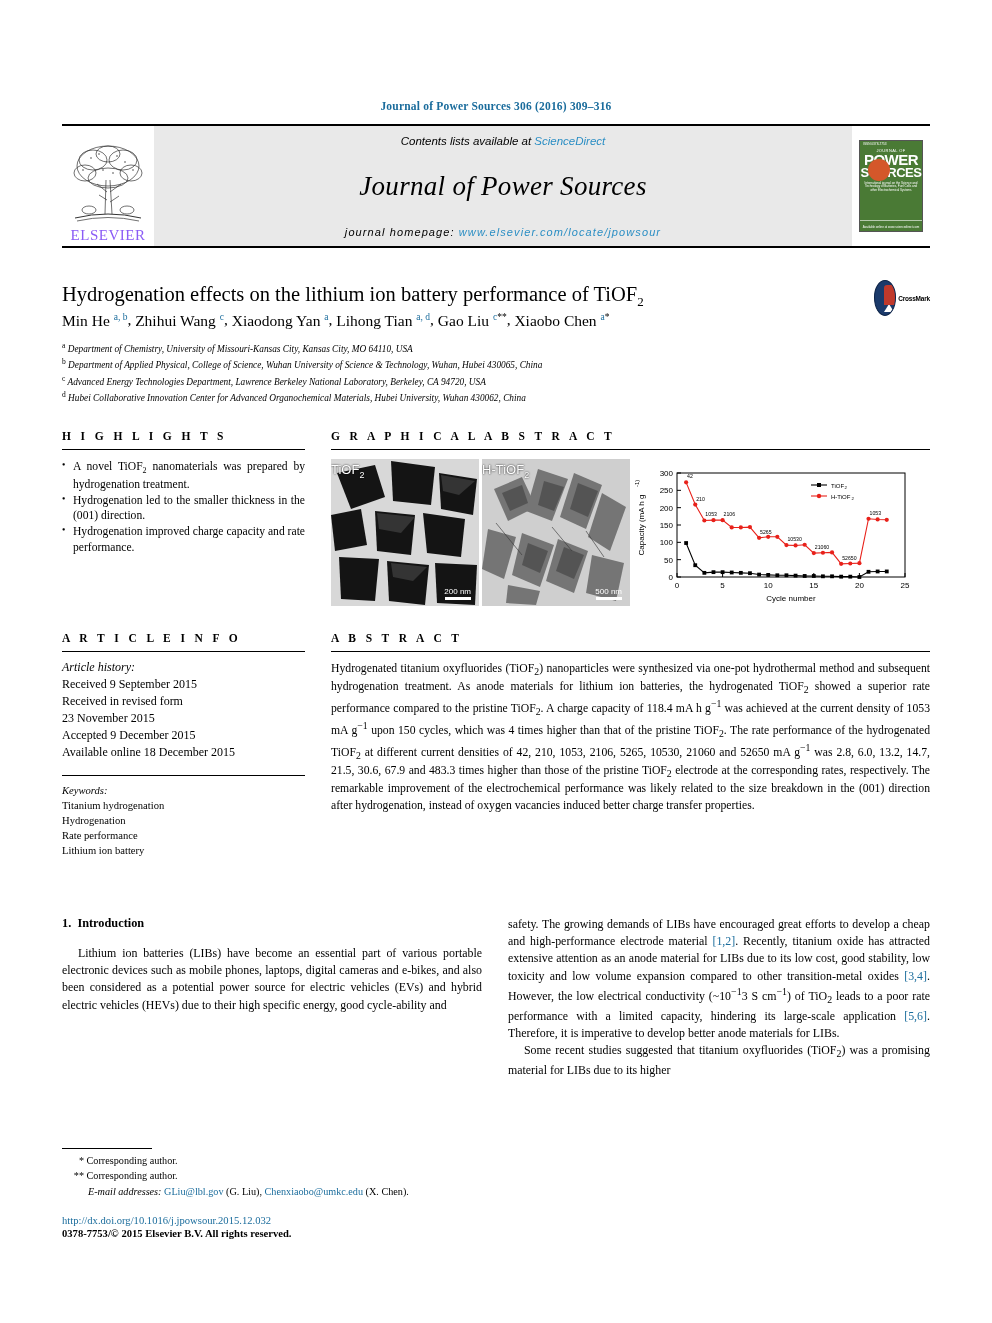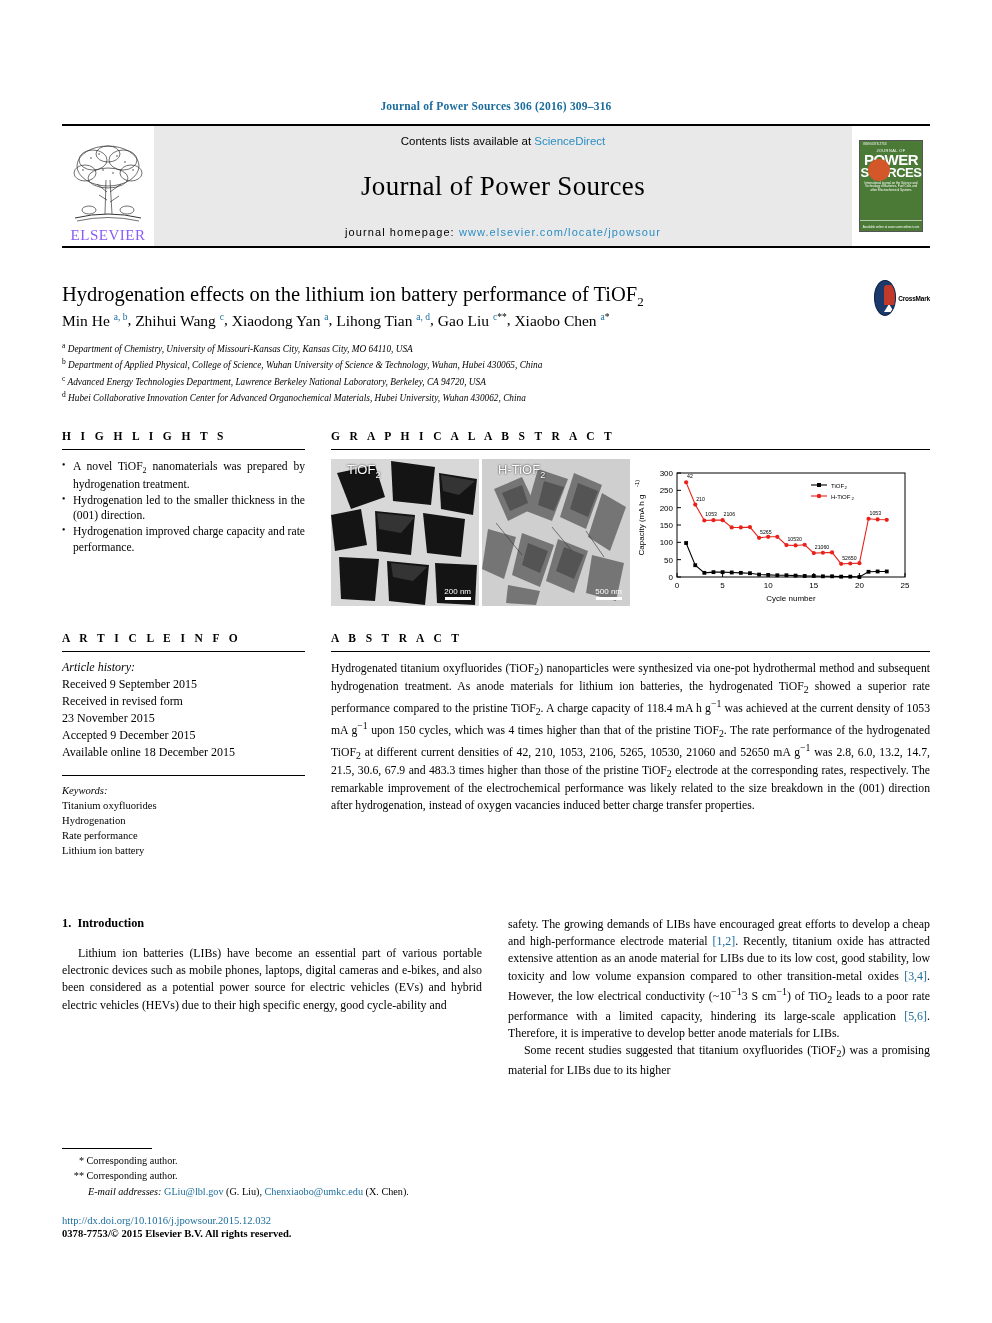--- a/index.html
+++ b/index.html
@@ -47,20 +47,21 @@
     font-family:"Liberation Serif",serif;
     font-size:15px;letter-spacing:.5px;
     color:#8b5cf6;font-weight:normal;
     margin-top:-1px;
   }
   .masthead-center{
     flex:1 1 auto;background:#e9e9e9;
     display:flex;flex-direction:column;
     align-items:center;justify-content:space-between;
     padding:9px 0 8px 0;
+    font-style:italic;
   }
   .contents-line{font-size:11.5px;font-family:"Liberation Sans",sans-serif;}
   .contents-line .sd{color:#2b8ec4;}
   .journal-name{
     font-size:27px;
     font-family:"Liberation Serif",serif;
     letter-spacing:.3px;
   }
   .homepage{
     font-size:11px;font-family:"Liberation Sans",sans-serif;
@@ -159,21 +160,21 @@
   }
   .hl-list sub{font-size:8px;}
 
   
   .ga-figure{margin-top:9px;display:flex;gap:3px;height:147px;}
   .tem{
     position:relative;width:148px;flex:0 0 148px;overflow:hidden;
     background:#cfcfcf;
   }
   .tem-label{
-    position:absolute;left:16px;top:3px;color:#fff;font-size:13px;
+    position:absolute;left:0;top:3px;color:#fff;font-size:13px;
     font-family:"Liberation Sans",sans-serif;z-index:4;
     text-shadow:0 0 2px #000;
   }
   .tem-label sub{font-size:9px;}
   .scalebar{
     position:absolute;right:8px;bottom:6px;color:#fff;font-size:8px;z-index:4;
     font-family:"Liberation Sans",sans-serif;text-align:center;
   }
   .scalebar .bar{display:block;height:3px;background:#fff;margin:1px auto 0;width:26px;}
   .chartbox{
@@ -460,21 +461,21 @@
             <div>Received in revised form</div>
             <div>23 November 2015</div>
             <div>Accepted 9 December 2015</div>
             <div>Available online 18 December 2015</div>
           </div>
       </div>
       <div class="rule thin" style="margin-top:14px;"></div>
       <div style="font-size:10.6px;line-height:1.42;margin-top:7px;">
         <div style="font-style:italic;">Keywords:</div>
         <div id="keywords-list">
-            <div>Titanium oxyfluorides</div>
+            <div>Titanium hydrogenation</div>
             <div>Hydrogenation</div>
             <div>Rate performance</div>
             <div>Lithium ion battery</div>
           </div>
       </div>
     </div>
 
     <div class="col-right">
       <div class="sect-head">A B S T R A C T</div>
       <div class="rule"></div>

